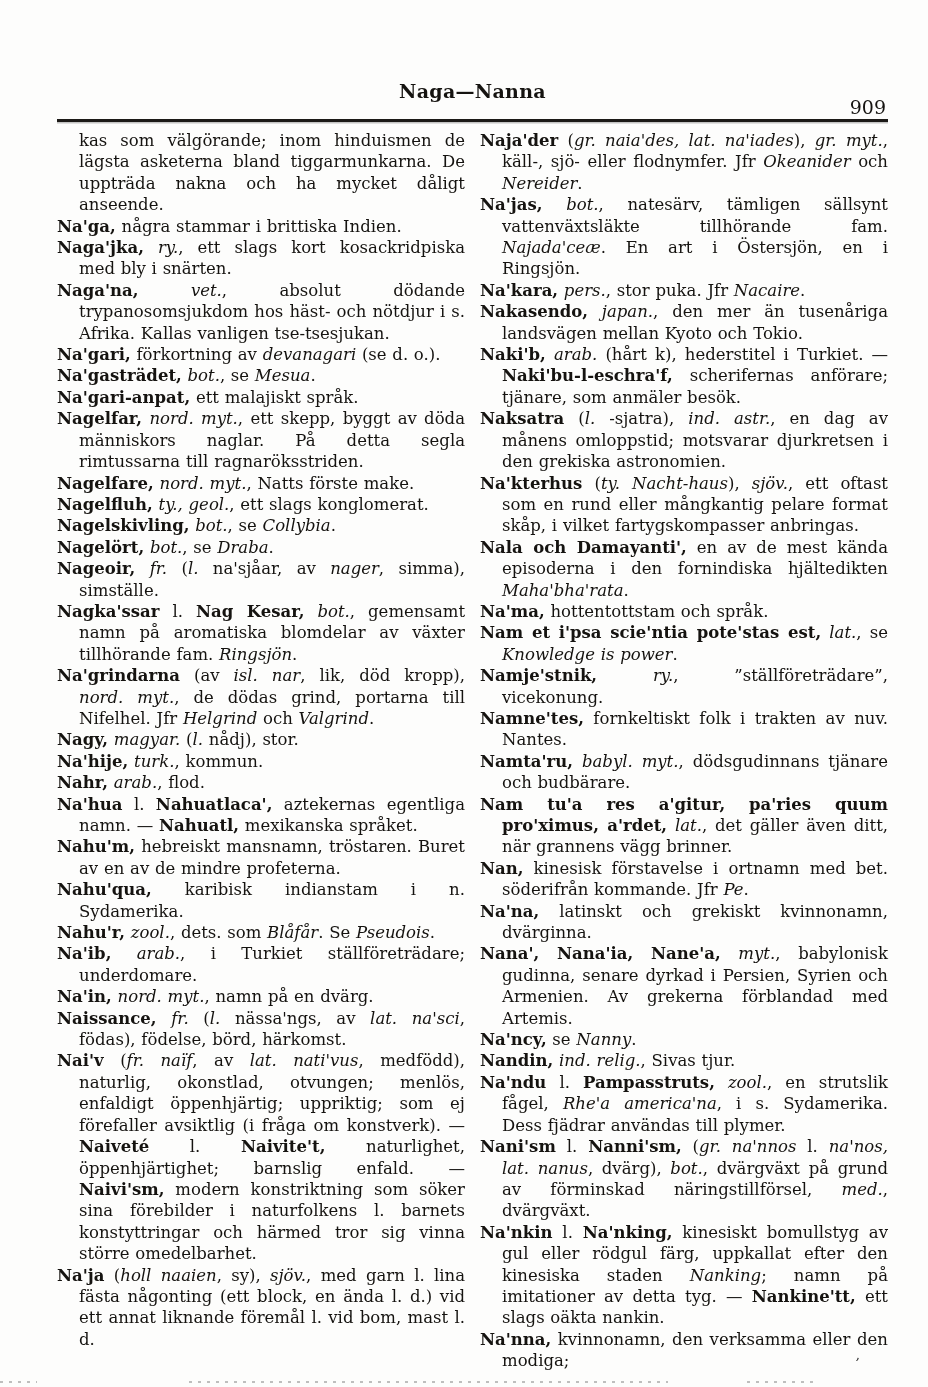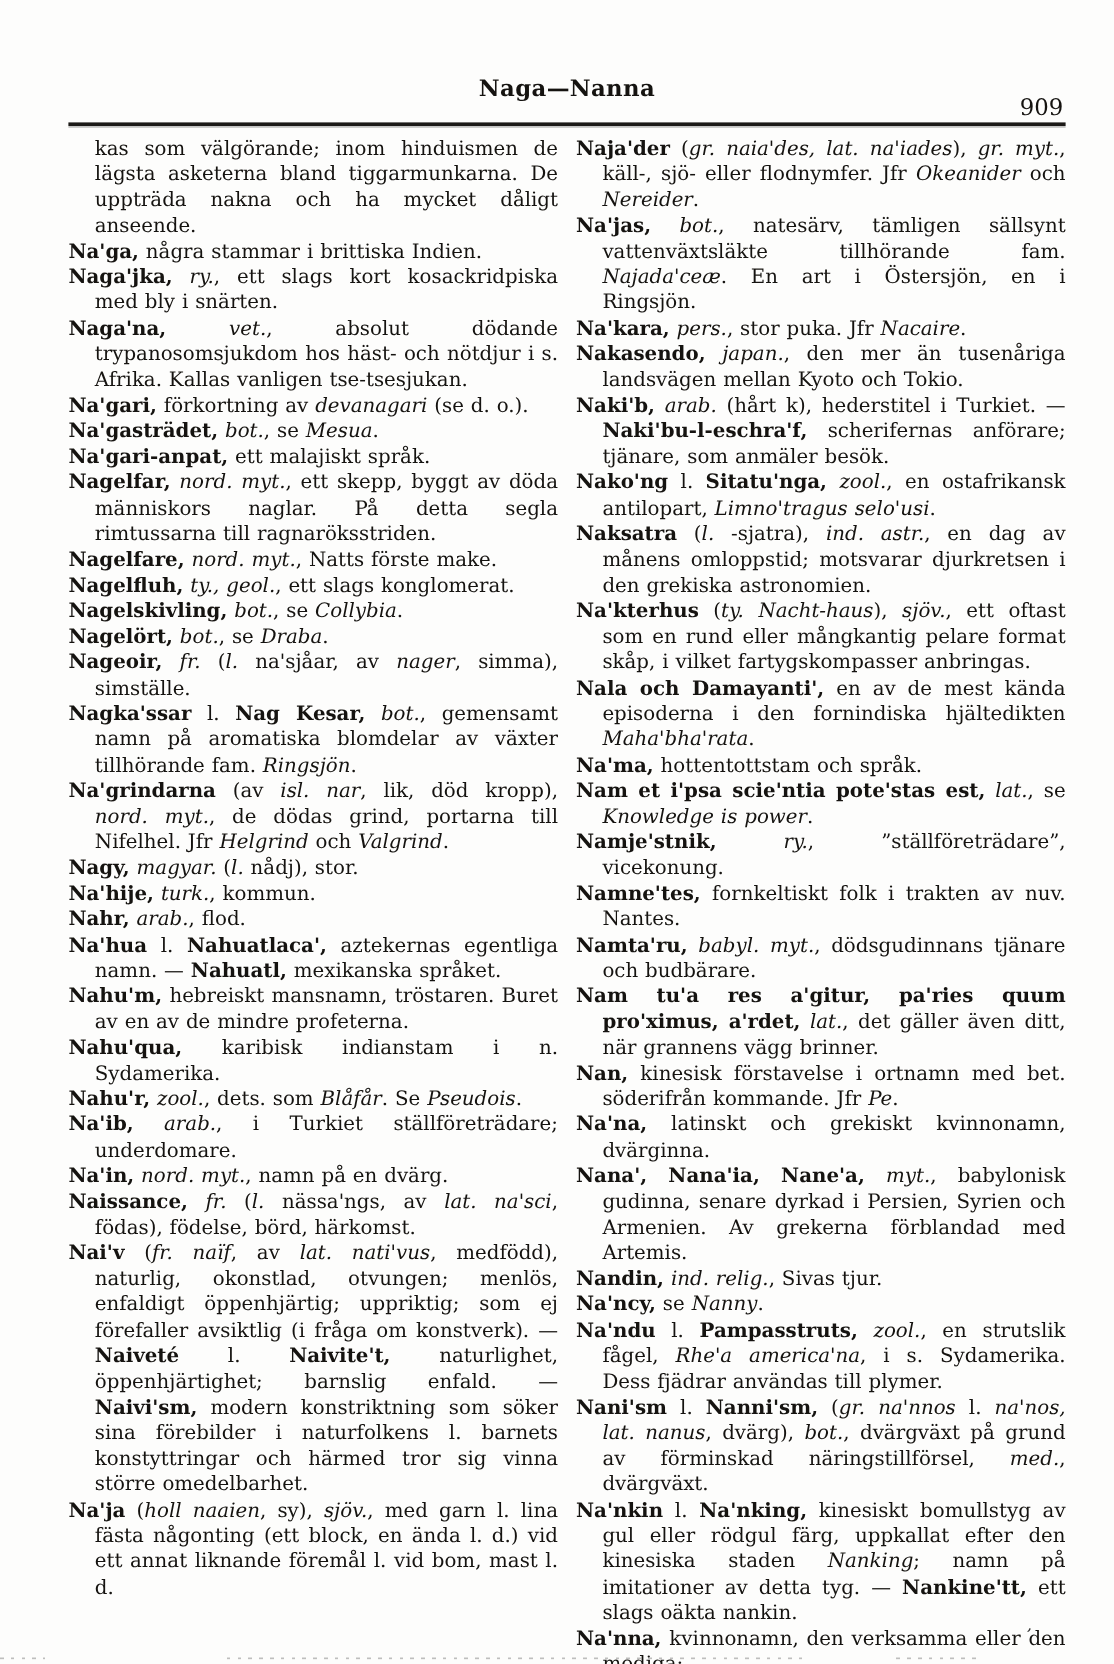--- a/index.html
+++ b/index.html
@@ -6,21 +6,21 @@
   body {
     width: 928px; height: 1387px;
     background: #fdfdfc;
     color: #151310;
     font-family: "DejaVu Serif", "Liberation Serif", serif;
     position: relative;
     overflow: hidden;
   }
   .page {
     position: absolute; inset: 0;
-    padding: 63px 40px 0 57px;
+    padding: 80px 40px 0 57px;
     box-sizing: border-box;
   }
   header.running-head {
     position: relative;
     height: 30px;
   }
   .head-title {
     position: absolute; left: 0; right: 0;
     text-align: center;
     font-weight: bold;
@@ -118,35 +118,34 @@
         <p class="entry"><span class="hw">Nai'v</span><span> (</span><span class="it">fr. naïf</span><span>, av </span><span class="it">lat. nati'vus</span><span>, medfödd), naturlig, okonstlad, otvungen; menlös, enfaldigt öppenhjärtig; uppriktig; som ej förefaller avsiktlig (i fråga om konstverk). — </span><span class="hw">Naiveté</span><span> l. </span><span class="hw">Naivite't,</span><span> naturlighet, öppenhjärtighet; barnslig enfald. — </span><span class="hw">Naivi'sm,</span><span> modern konstriktning som söker sina förebilder i naturfolkens l. barnets konstyttringar och härmed tror sig vinna större omedelbarhet.</span></p>
         <p class="entry"><span class="hw">Na'ja</span><span> (</span><span class="it">holl naaien</span><span>, sy), </span><span class="it">sjöv.</span><span>, med garn l. lina fästa någonting (ett block, en ända l. d.) vid ett annat liknande föremål l. vid bom, mast l. d.</span></p>
         <p class="entry"></p>
       </div>
     <div class="col" id="col-right">
         <p class="entry"><span class="hw">Naja'der</span><span> (</span><span class="it">gr. naia'des, lat. na'iades</span><span>), </span><span class="it">gr. myt.</span><span>, käll-, sjö- eller flodnymfer. Jfr </span><span class="it">Okeanider</span><span> och </span><span class="it">Nereider</span><span>.</span></p>
         <p class="entry"><span class="hw">Na'jas,</span><span> </span><span class="it">bot.</span><span>, natesärv, tämligen sällsynt vattenväxtsläkte tillhörande fam. </span><span class="it">Najada'ceæ</span><span>. En art i Östersjön, en i Ringsjön.</span></p>
         <p class="entry"><span class="hw">Na'kara,</span><span> </span><span class="it">pers.</span><span>, stor puka. Jfr </span><span class="it">Nacaire</span><span>.</span></p>
         <p class="entry"><span class="hw">Nakasendo,</span><span> </span><span class="it">japan.</span><span>, den mer än tusenåriga landsvägen mellan Kyoto och Tokio.</span></p>
         <p class="entry"><span class="hw">Naki'b,</span><span> </span><span class="it">arab.</span><span> (hårt k), hederstitel i Turkiet. — </span><span class="hw">Naki'bu-l-eschra'f,</span><span> scherifernas anförare; tjänare, som anmäler besök.</span></p>
-        <p class="entry"><span class="hw">Nako'ng</span><span> l. </span><span class="hw">Sitatu'nga,</span><span> </span><span class="it">zool.</span><span>, en ostafrikansk antilopart, </span><span class="it">Limno'tragus selo'usi</span><span>.</span></p>
         <p class="entry"><span class="hw">Naksatra</span><span> (</span><span class="it">l.</span><span> -sjatra), </span><span class="it">ind. astr.</span><span>, en dag av månens omloppstid; motsvarar djurkretsen i den grekiska astronomien.</span></p>
         <p class="entry"><span class="hw">Na'kterhus</span><span> (</span><span class="it">ty. Nacht-haus</span><span>), </span><span class="it">sjöv.</span><span>, ett oftast som en rund eller mångkantig pelare format skåp, i vilket fartygskompasser anbringas.</span></p>
         <p class="entry"><span class="hw">Nala och Damayanti',</span><span> en av de mest kända episoderna i den fornindiska hjältedikten </span><span class="it">Maha'bha'rata</span><span>.</span></p>
         <p class="entry"><span class="hw">Na'ma,</span><span> hottentottstam och språk.</span></p>
         <p class="entry"><span class="hw">Nam et i'psa scie'ntia pote'stas est,</span><span> </span><span class="it">lat.</span><span>, se </span><span class="it">Knowledge is power</span><span>.</span></p>
         <p class="entry"><span class="hw">Namje'stnik,</span><span> </span><span class="it">ry.</span><span>, ”ställföreträdare”, vicekonung.</span></p>
         <p class="entry"><span class="hw">Namne'tes,</span><span> fornkeltiskt folk i trakten av nuv. Nantes.</span></p>
         <p class="entry"><span class="hw">Namta'ru,</span><span> </span><span class="it">babyl. myt.</span><span>, dödsgudinnans tjänare och budbärare.</span></p>
         <p class="entry"><span class="hw">Nam tu'a res a'gitur, pa'ries quum pro'ximus, a'rdet,</span><span> </span><span class="it">lat.</span><span>, det gäller även ditt, när grannens vägg brinner.</span></p>
         <p class="entry"><span class="hw">Nan,</span><span> kinesisk förstavelse i ortnamn med bet. söderifrån kommande. Jfr </span><span class="it">Pe</span><span>.</span></p>
         <p class="entry"><span class="hw">Na'na,</span><span> latinskt och grekiskt kvinnonamn, dvärginna.</span></p>
         <p class="entry"><span class="hw">Nana',</span><span> </span><span class="hw">Nana'ia,</span><span> </span><span class="hw">Nane'a,</span><span> </span><span class="it">myt.</span><span>, babylonisk gudinna, senare dyrkad i Persien, Syrien och Armenien. Av grekerna förblandad med Artemis.</span></p>
+        <p class="entry"><span class="hw">Na'ncy,</span><span> se </span><span class="it">Nanny</span><span>.</span></p>
         <p class="entry"><span class="hw">Nandin,</span><span> </span><span class="it">ind. relig.</span><span>, Sivas tjur.</span></p>
-        <p class="entry"><span class="hw">Na'ncy,</span><span> se </span><span class="it">Nanny</span><span>.</span></p>
         <p class="entry"><span class="hw">Na'ndu</span><span> l. </span><span class="hw">Pampasstruts,</span><span> </span><span class="it">zool.</span><span>, en strutslik fågel, </span><span class="it">Rhe'a america'na</span><span>, i s. Sydamerika. Dess fjädrar användas till plymer.</span></p>
         <p class="entry"><span class="hw">Nani'sm</span><span> l. </span><span class="hw">Nanni'sm,</span><span> (</span><span class="it">gr. na'nnos</span><span> l. </span><span class="it">na'nos, lat. nanus</span><span>, dvärg), </span><span class="it">bot.</span><span>, dvärgväxt på grund av förminskad näringstillförsel, </span><span class="it">med.</span><span>, dvärgväxt.</span></p>
         <p class="entry"><span class="hw">Na'nkin</span><span> l. </span><span class="hw">Na'nking,</span><span> kinesiskt bomullstyg av gul eller rödgul färg, uppkallat efter den kinesiska staden </span><span class="it">Nanking</span><span>; namn på imitationer av detta tyg. — </span><span class="hw">Nankine'tt,</span><span> ett slags oäkta nankin.</span></p>
         <p class="entry"><span class="hw">Na'nna,</span><span> kvinnonamn, den verksamma eller den modiga; </span></p>
       </div>
   </main>
 </div>
 <div class="bottom-scanline"></div>
 <div class="ink-speck">ʼ</div>
 

